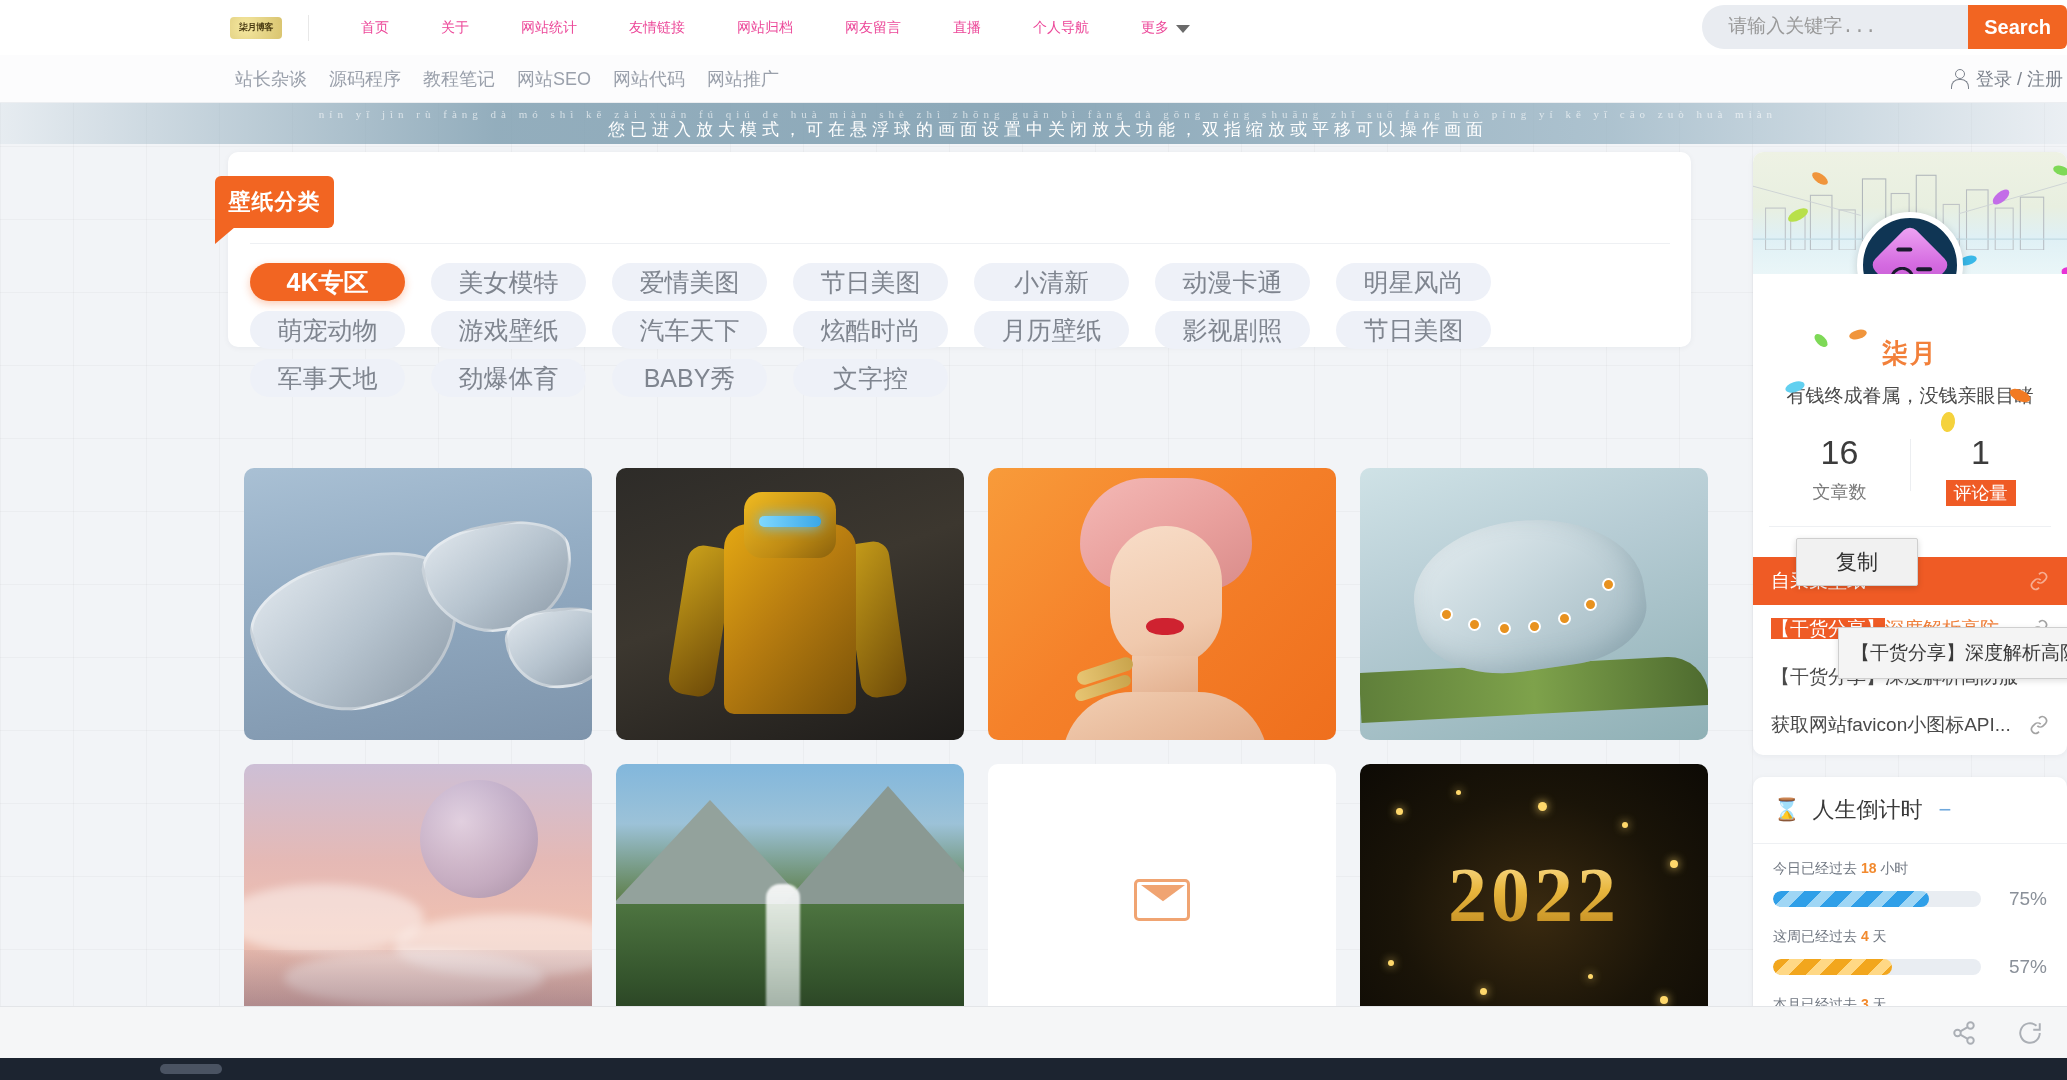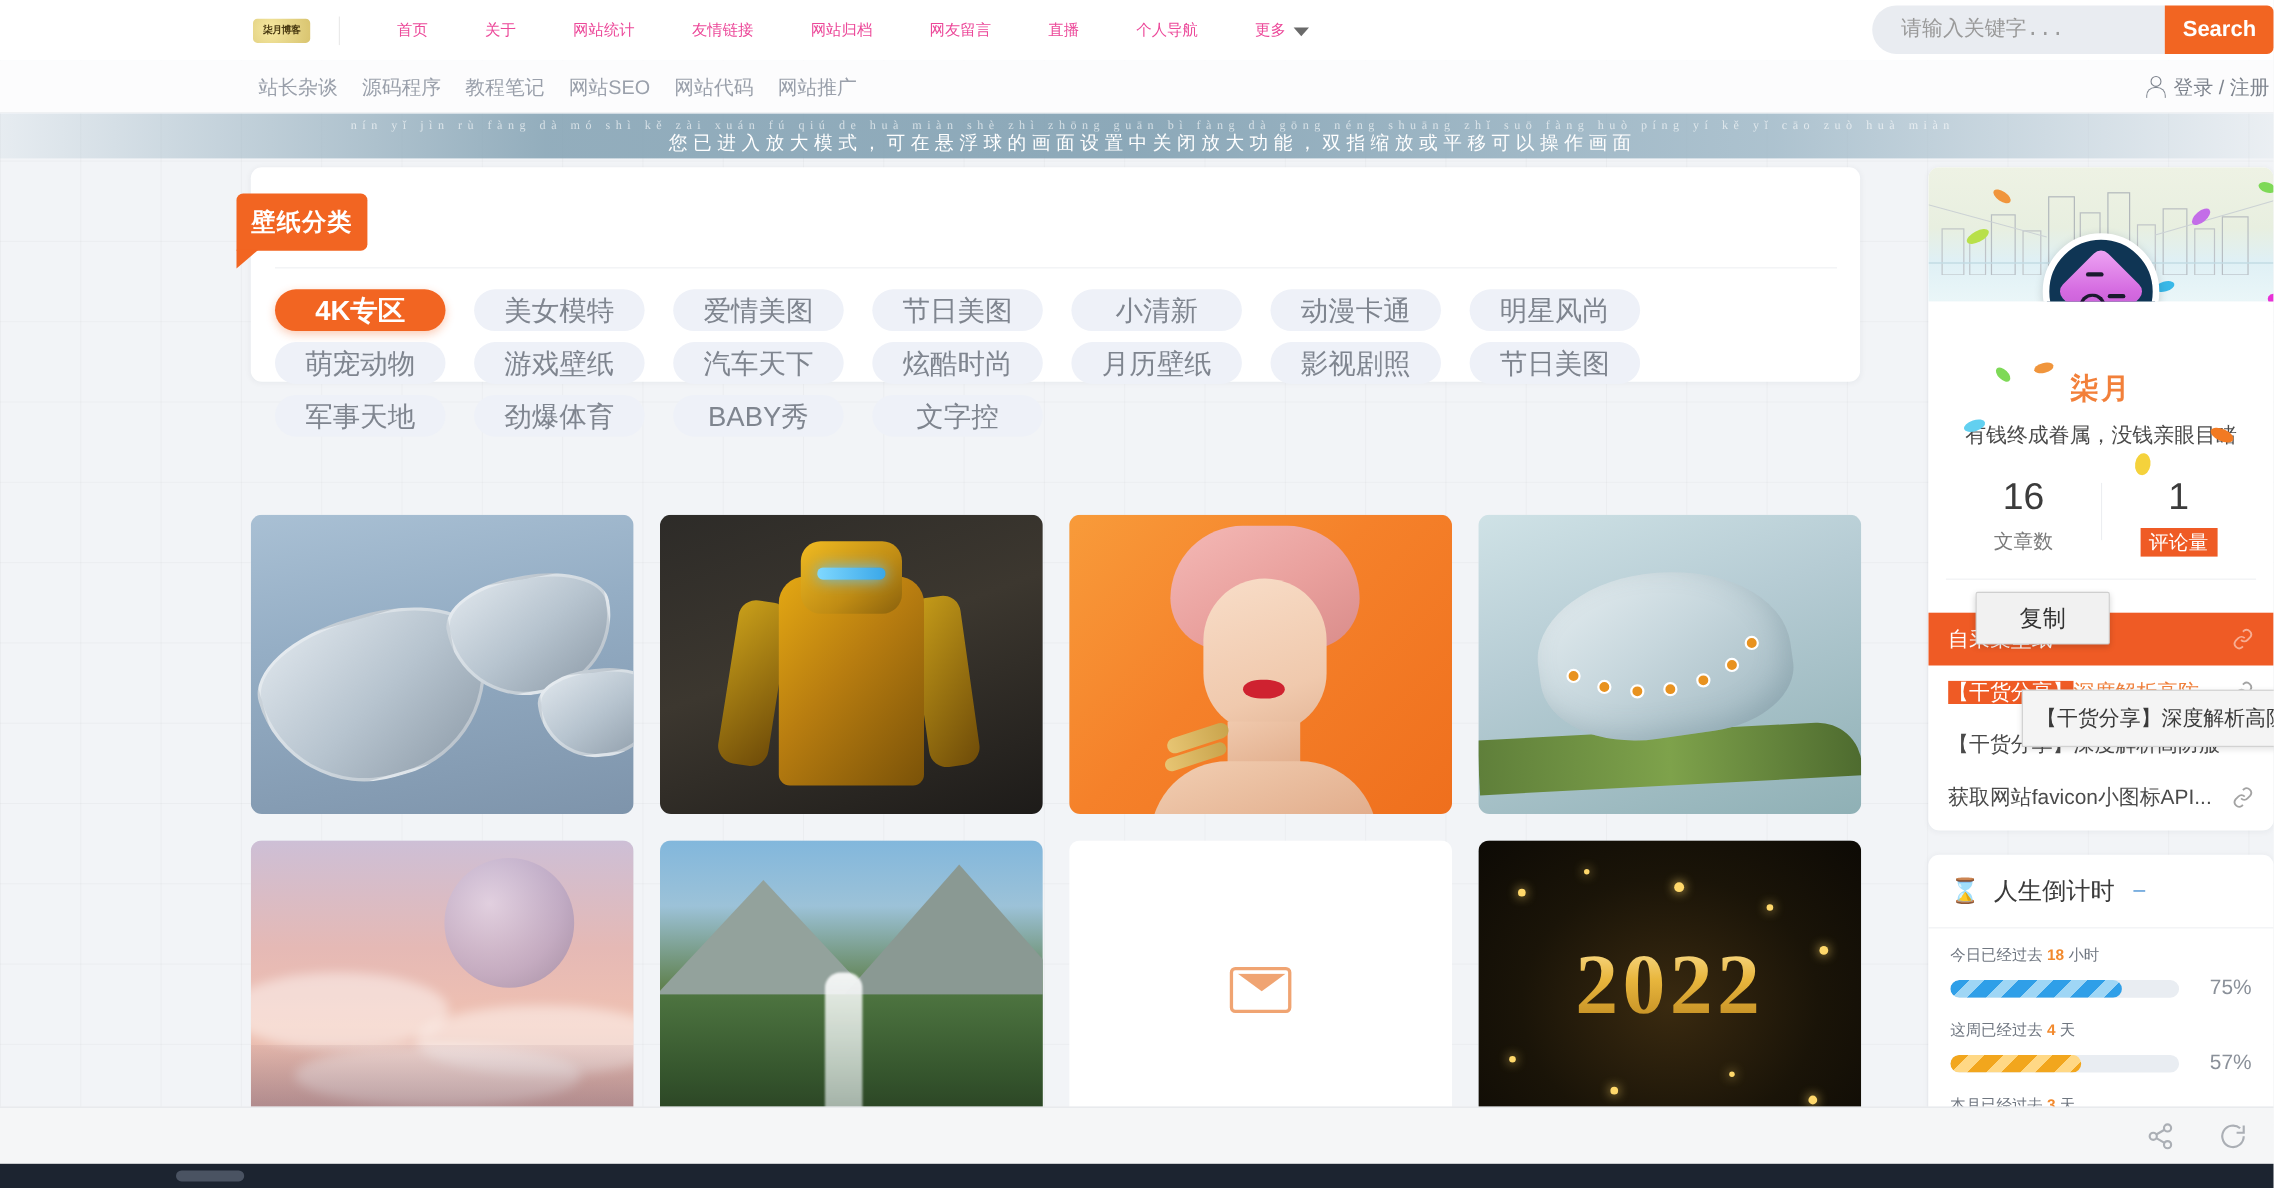--- a/index.html
+++ b/index.html
@@ -136,21 +136,21 @@
     display:flex; align-items:center; justify-content:center;
     font-size:25px; color:#7f858f; cursor:pointer; white-space:nowrap;
   }
   .chip.active {
     background:#f26522; color:#fff; font-weight:bold;
     box-shadow: 0 3px 9px rgba(242,101,34,0.33);
   }
 
   
   .grid {
-    position:absolute; left:228px; top:468px; width:1465px;
+    position:absolute; left:244px; top:468px; width:1465px;
     display:flex; flex-wrap:wrap;
   }
   .tile {
     width: 348px; height: 272px; margin-right: 24px; margin-bottom: 24px;
     border-radius: 10px; overflow:hidden; position:relative;
     background:#e9eef3;
   }
   .tile:nth-child(4n) { margin-right:0; }
 
   .img-dish {

